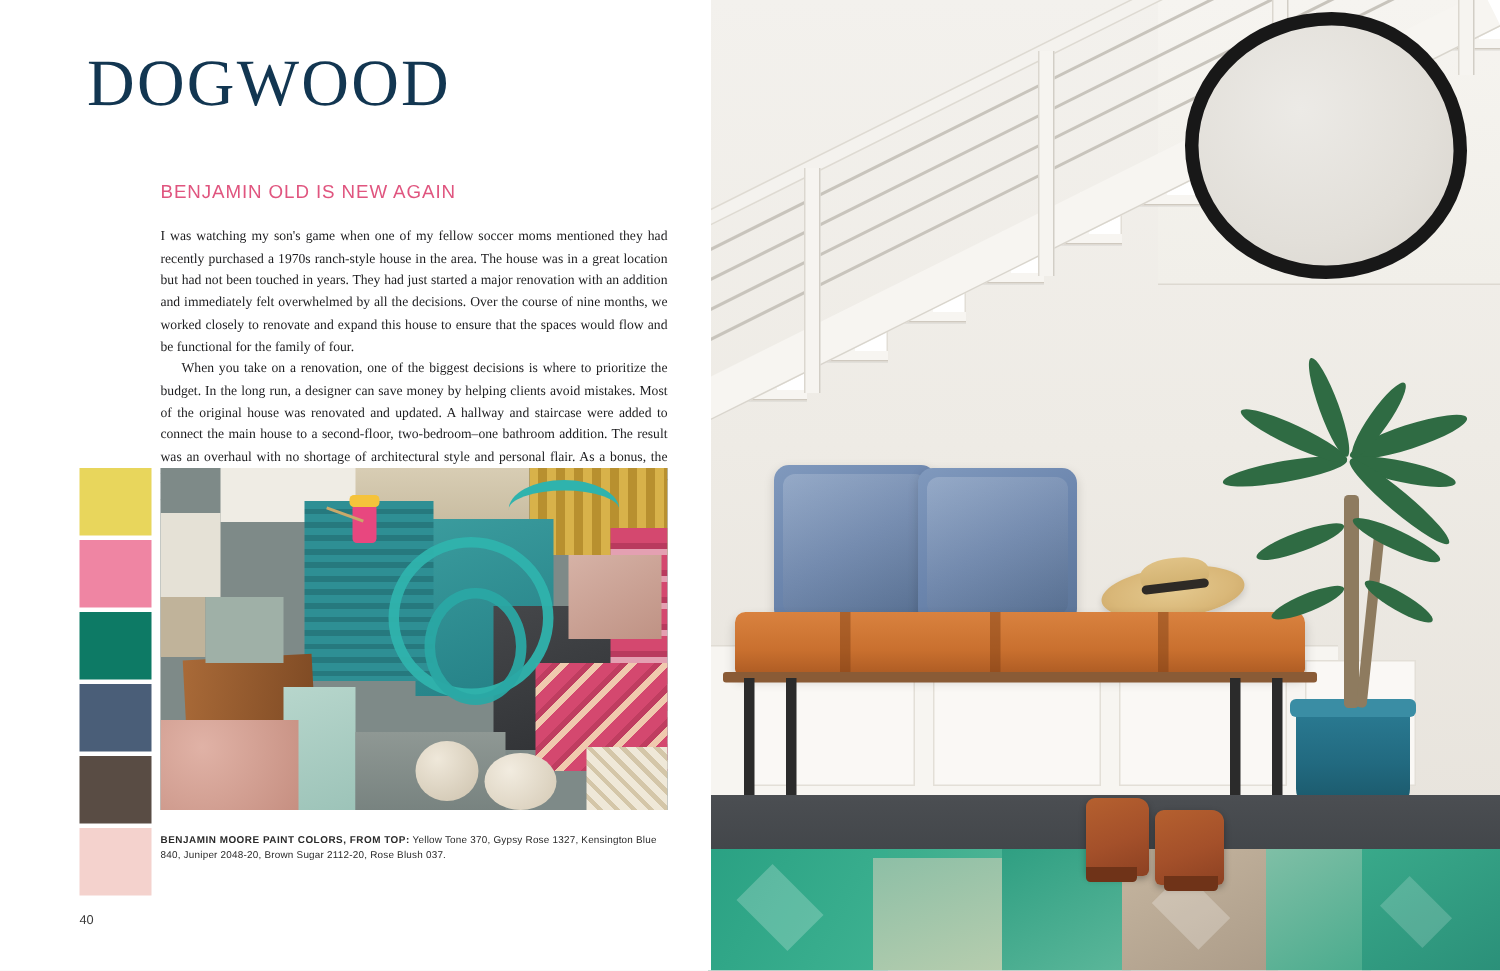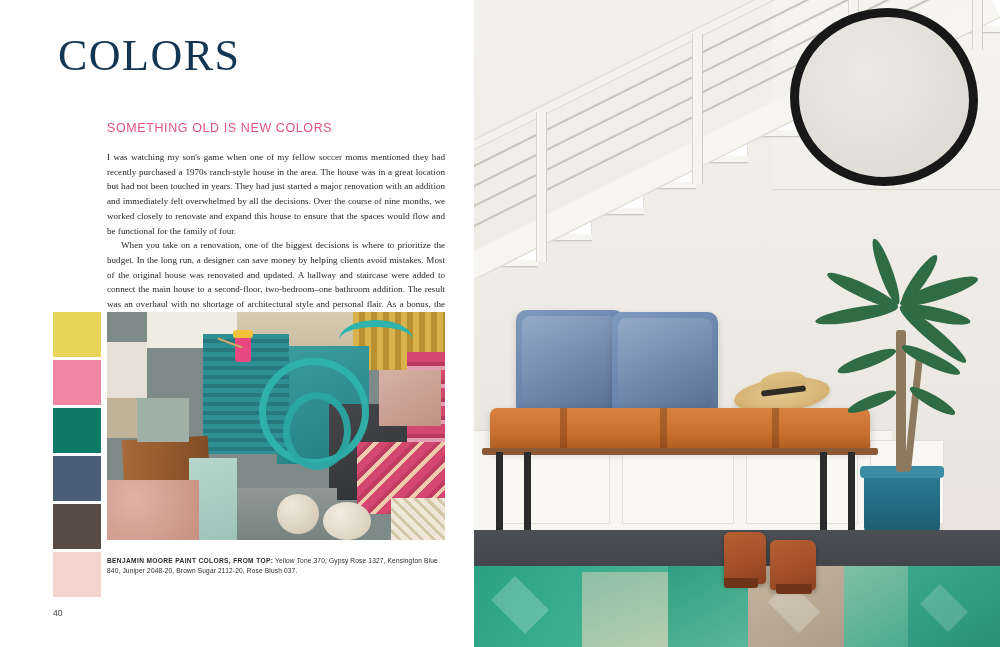--- a/index.html
+++ b/index.html
@@ -290,23 +290,23 @@
     z-index: 40;
   }
 </style>
 </head>
 <body>
 
 <div class="spread">
 
   <div class="page-left">
 
-    <div class="chapter-title">COLORS</div>
-
-    <div class="subhead">SOMETHING OLD IS NEW COLORS</div>
+    <div class="chapter-title">DOGWOOD</div>
+
+    <div class="subhead">BENJAMIN OLD IS NEW AGAIN</div>
 
     <div class="body-copy">
       <p>I was watching my son's game when one of my fellow soccer moms mentioned they had recently purchased a 1970s ranch-style house in the area. The house was in a great location but had not been touched in years. They had just started a major renovation with an addition and immediately felt overwhelmed by all the decisions. Over the course of nine months, we worked closely to renovate and expand this house to ensure that the spaces would flow and be functional for the family of four.</p>
       <p>When you take on a renovation, one of the biggest decisions is where to prioritize the budget. In the long run, a designer can save money by helping clients avoid mistakes. Most of the original house was renovated and updated. A hallway and staircase were added to connect the main house to a second-floor, two-bedroom–one bathroom addition. The result was an overhaul with no shortage of architectural style and personal flair. As a bonus, the homeowners love color and wanted me to help them express that throughout the interior—which is something I love to do!</p>
     </div>
 
     <div class="swatches">
       <div class="swatch" style="background:#e8d65c"></div>
       <div class="swatch" style="background:#ef85a3"></div>
       <div class="swatch" style="background:#0d7a65"></div>

